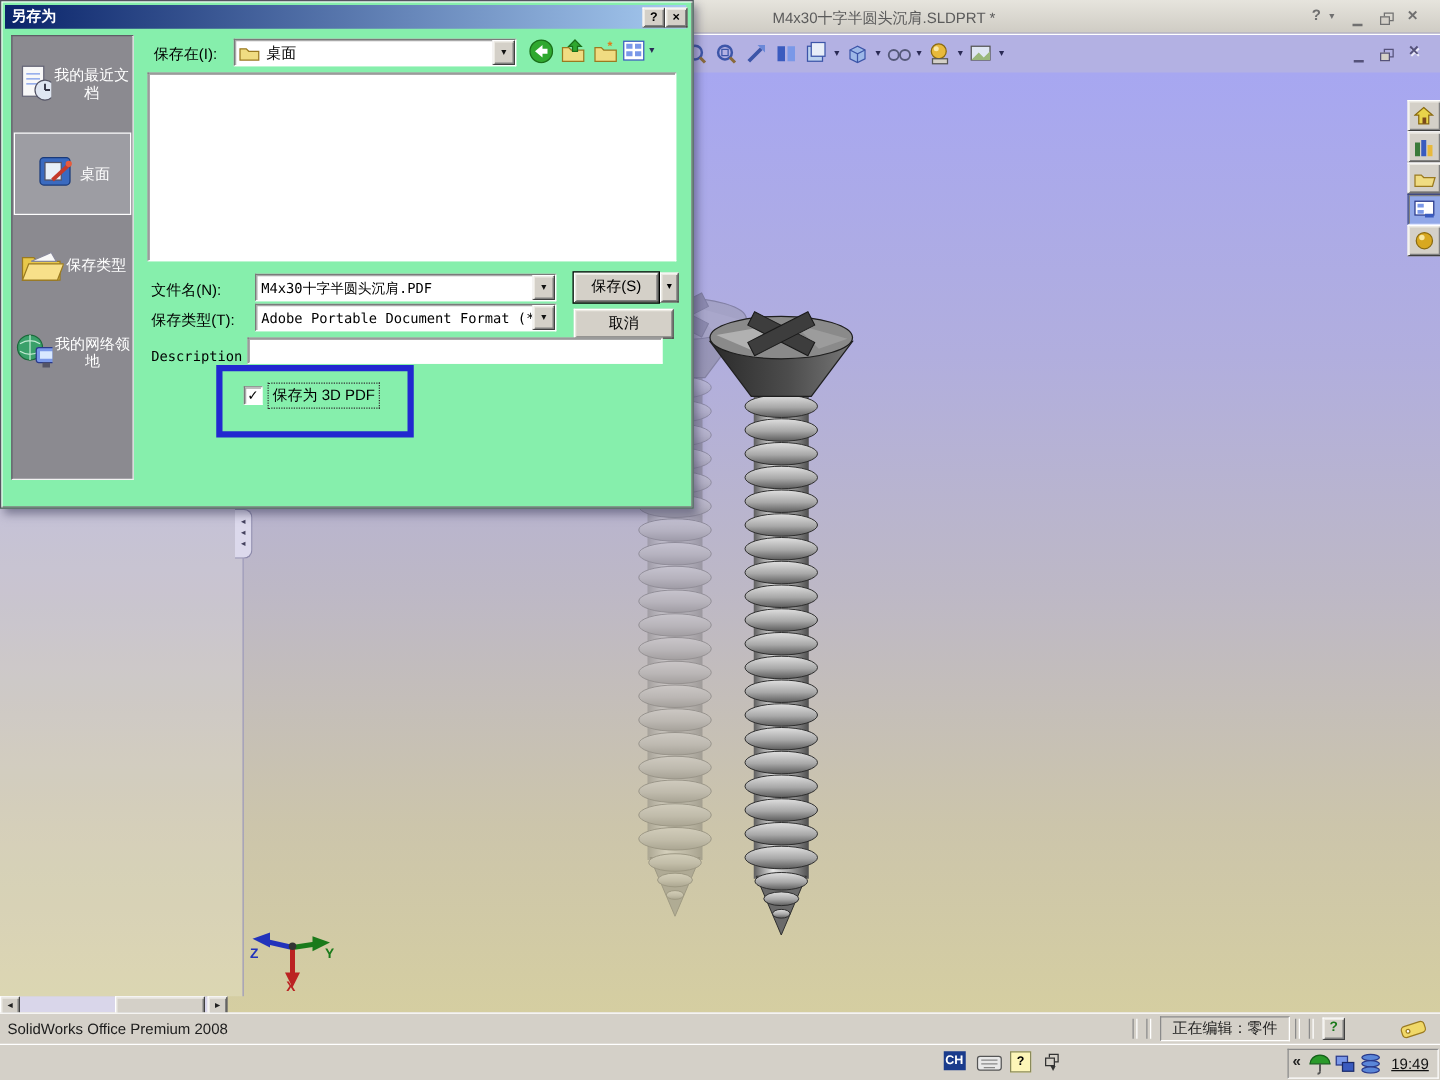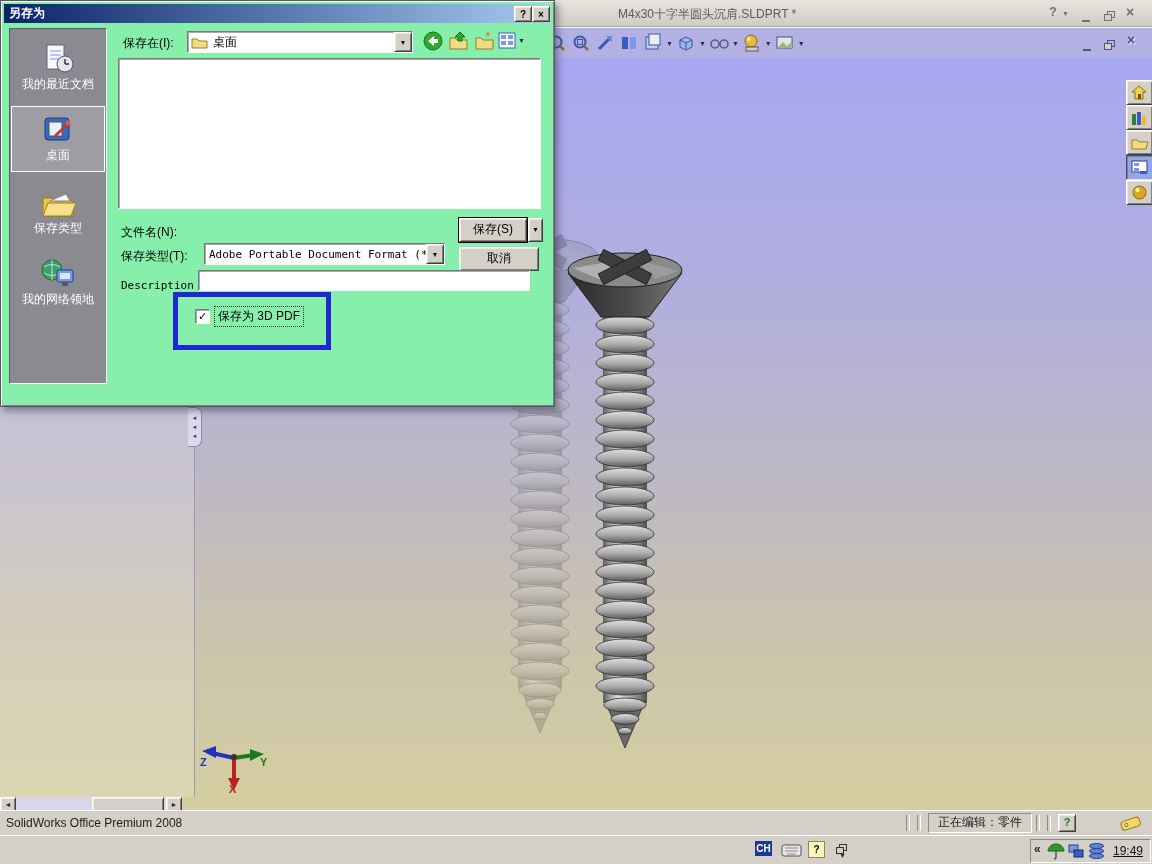--- a/index.html
+++ b/index.html
@@ -35,21 +35,21 @@
   .dialog{left:0;top:0;width:553px;height:405px;background:#86efac;border:1px solid #55545f;box-shadow:inset 1px 1px 0 #ffffff,inset -1px -1px 0 #808080,3px 4px 7px rgba(50,50,80,.5);}
   .dlg-titlebar{left:3px;top:3px;width:545px;height:19px;background:linear-gradient(90deg,#0a246a,#a6caf0);display:flex;align-items:center;}
   .dlg-title{color:#fff;font-weight:bold;font-size:12px;padding-left:5px;}
   .dlg-btn{width:16px;height:14px;font-size:10px;font-weight:bold;color:#000;display:flex;align-items:center;justify-content:center;}
   .lbl{font-size:12px;color:#000;white-space:nowrap;}
   .mono{font-family:"DejaVu Sans Mono","Liberation Mono",monospace;}
   .combo{display:flex;align-items:center;height:20px;background:#fff;}
   .combo-text{flex:1;font-size:11px;padding-left:4px;overflow:hidden;white-space:nowrap;}
   .dd{width:16px;height:18px;display:flex;align-items:center;justify-content:center;font-size:7px;color:#111;}
   .places{left:8px;top:27px;width:96px;height:354px;background:#8b8a90;border:1px solid;border-color:#5f5e66 #f2f2f2 #f2f2f2 #5f5e66;}
-  .place{width:92px;height:70px;margin:0 auto;display:flex;flex-direction:column;align-items:center;justify-content:center;gap:2px;color:#fff;font-size:12px;text-align:center;line-height:14px;}
+  .place{width:92px;height:70px;margin:0 auto;display:flex;flex-direction:row;align-items:center;justify-content:center;gap:2px;color:#fff;font-size:12px;text-align:center;line-height:14px;}
   .place-sel{background:#9d9da3;outline:1px solid #ffffff;}
   .chkbox{width:13px;height:13px;background:#fff;display:flex;align-items:center;justify-content:center;font-size:11px;font-weight:bold;color:#000;}
   .focus-dotted{outline:1px dotted #333;padding:1px 3px;}
   .annotation{border:5px solid #2228d0;}
   .ico-min{display:inline-block;width:8px;height:8px;border-bottom:2px solid currentColor;}
   .ico-restore{position:relative;width:11px;height:10px;display:inline-block;}
   .ico-restore:before{content:"";position:absolute;right:0;top:0;width:6px;height:5px;border:1px solid currentColor;}
   .ico-restore:after{content:"";position:absolute;left:0;bottom:0;width:6px;height:5px;border:1px solid currentColor;background:#d4d0c8;}
   .emboss{text-shadow:1px 1px 0 rgba(255,255,255,.75);}
 </style>
@@ -385,20 +385,24 @@
             <rect x="20" y="15" width="10" height="6" fill="#d8e8ff"></rect>
             <rect x="22" y="24" width="6" height="4" fill="#556"></rect>
           </svg>
         <span>我的网络领地</span>
       </div>
     </div>
 
     <div class="a sunken" style="left:117px;top:57px;width:421px;height:149px;"></div>
 
     <span class="a lbl" style="left:120px;top:223px;">文件名(N):</span>
+    <div class="a combo sunken" style="left:203px;top:218px;width:239px;">
+      <span class="combo-text mono">M4x30十字半圆头沉肩.PDF</span>
+      <span class="dd raised">▼</span>
+    </div>
     <div class="a raised" style="left:458px;top:217px;width:66px;height:22px;outline:1px solid #000;text-align:center;font-size:12px;line-height:21px;">保存(S)</div>
     <div class="a raised" style="left:527px;top:217px;width:13px;height:22px;text-align:center;font-size:7px;line-height:21px;">▼</div>
 
     <span class="a lbl" style="left:120px;top:247px;">保存类型(T):</span>
     <div class="a combo sunken" style="left:203px;top:242px;width:239px;">
       <span class="combo-text mono">Adobe Portable Document Format (*.pdf)</span>
       <span class="dd raised">▼</span>
     </div>
     <div class="a raised" style="left:458px;top:246px;width:78px;height:22px;text-align:center;font-size:12px;line-height:21px;">取消</div>
 

